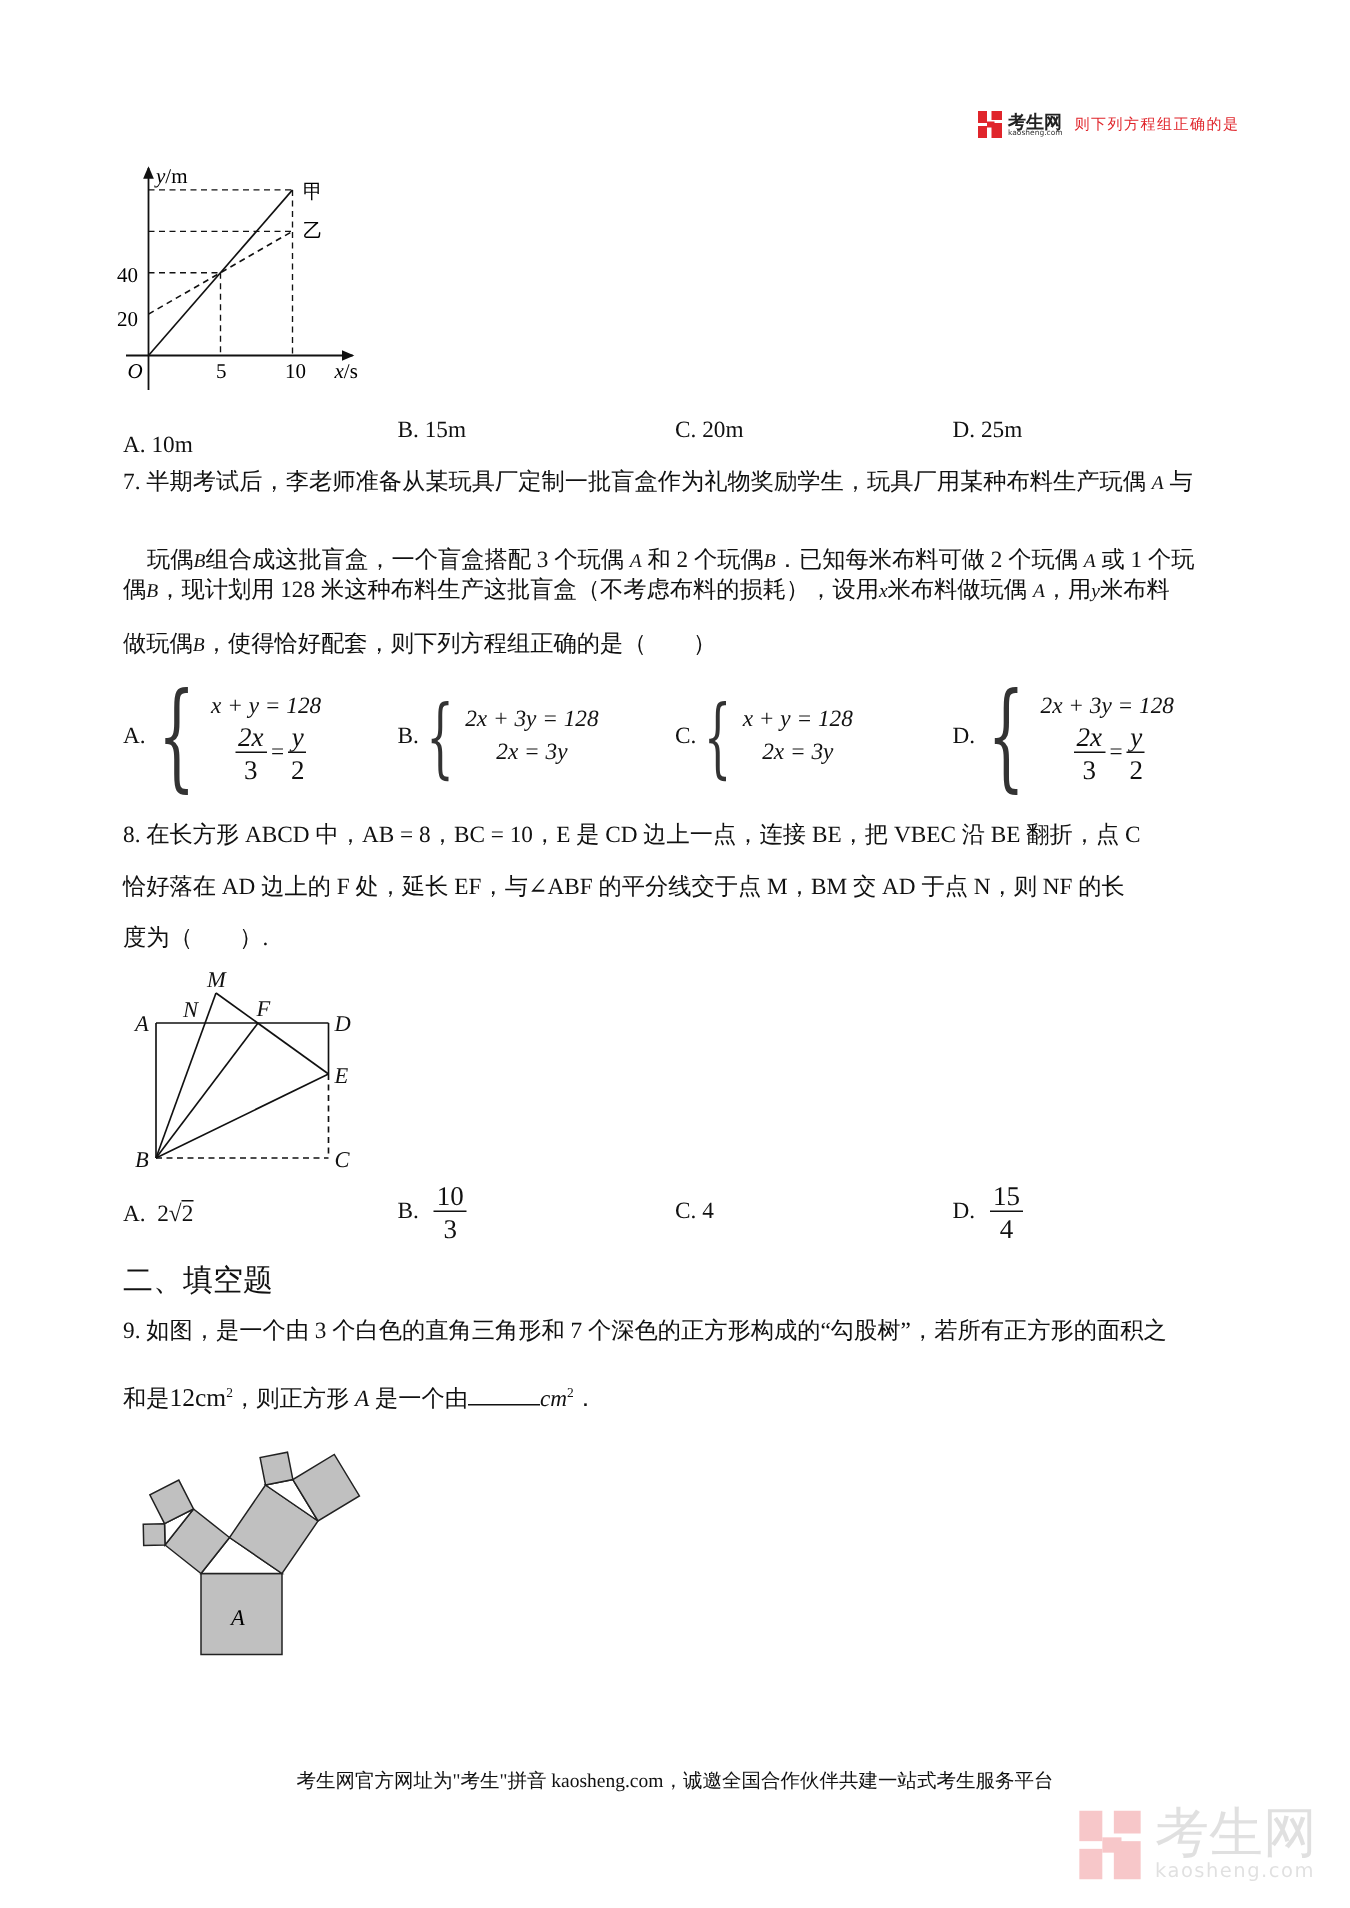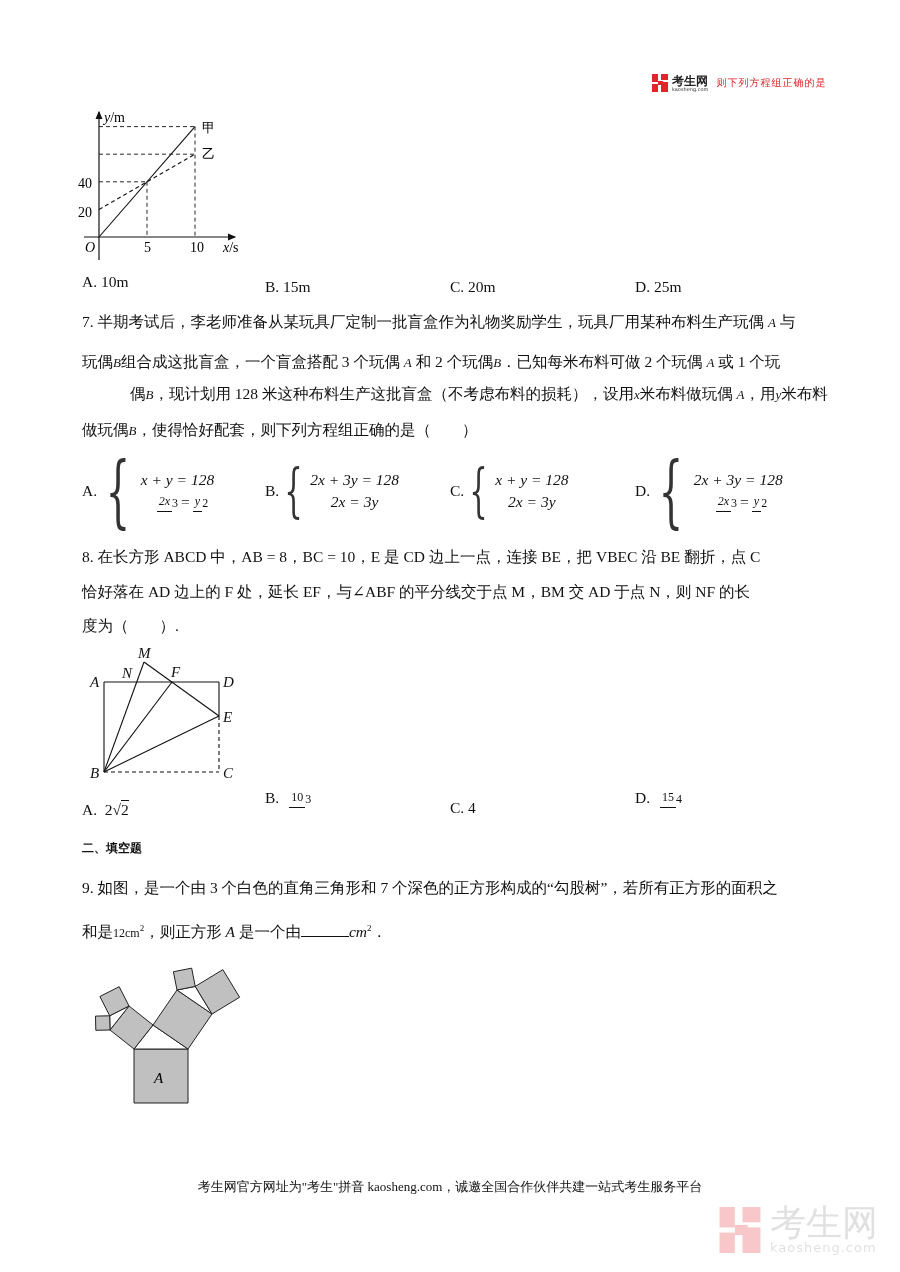--- a/index.html
+++ b/index.html
@@ -1,38 +1,38 @@
 <!DOCTYPE html>
 <html><head>
 <meta charset="utf-8">
 <style>
   html, body { margin:0; padding:0; background:#fff; }
   body { width:900px; height:1272px; position:relative; overflow:hidden;
          font-family:"Liberation Serif","DejaVu Serif",serif; color:#111; }
   .abs { position:absolute; }
   .line { font-size:15.5px; line-height:20px; white-space:nowrap; }
   .it { font-style:italic; }
-  .frac { display:inline-flex; flex-direction:row; align-items:center; vertical-align:middle; line-height:18px; font-size:12px; }
+  .frac { display:inline-flex; flex-direction:column; align-items:center; vertical-align:middle; line-height:18px; font-size:18px; }
   .frac .num { border-bottom:1px solid #111; padding:0 2px 1px; }
   .frac .den { padding-top:2px; }
   .sys { display:flex; align-items:center; }
   .brace { font-size:58px; line-height:58px; font-weight:100; transform:scaleX(0.5); margin:0 -2px 0 -4px; color:#333; font-family:"DejaVu Serif",serif; }
   .brace.tall { font-size:78px; line-height:78px; }
   .eqs { display:flex; flex-direction:column; font-size:15.5px; line-height:22px; }
   .eqs .center { text-align:center; }
   .hdr-logo { left:652px; top:74px; display:flex; align-items:center; gap:4px; }
   .logo-mark { width:16px; height:18px; position:relative; }
   .logo-cn { font-family:"DejaVu Sans",sans-serif; font-size:12px; line-height:12px; color:#222; font-weight:bold; }
   .logo-en { font-family:"DejaVu Sans",sans-serif; font-size:5px; line-height:5px; color:#333; }
   .slogan { font-family:"DejaVu Sans",sans-serif; font-size:10px; color:#e0252b; letter-spacing:1px; margin-left:4px; }
   .footer { left:0; width:900px; top:1178px; text-align:center; font-size:13px; }
   .wm { left:718px; top:1205px; display:flex; align-items:center; gap:8px; opacity:0.25; }
   .wm-cn { font-family:"DejaVu Sans",sans-serif; font-size:36px; line-height:36px; color:#888; }
   .wm-en { font-family:"DejaVu Sans",sans-serif; font-size:13px; line-height:13px; color:#888; letter-spacing:1px; }
-  .section { font-family:"DejaVu Sans",sans-serif; font-weight:bold; font-size:12px; }
+  .section { font-family:"DejaVu Sans",sans-serif; font-weight:normal; font-size:20px; }
   .blank { display:inline-block; width:48px; border-bottom:1px solid #111; height:14px; vertical-align:baseline; }
 </style>
 </head>
 <body>
 
 <div class="abs hdr-logo">
   <div class="logo-mark">
     <svg width="16" height="18" viewBox="0 0 16 18">
       <rect x="0" y="0" width="6" height="8" fill="#e0252b"></rect>
       <rect x="0" y="10" width="6" height="8" fill="#e0252b"></rect>
@@ -70,29 +70,29 @@
   <text x="153" y="152" font-size="14" font-family="Liberation Serif, serif"><tspan font-style="italic">x</tspan><tspan>/s</tspan></text>
   <text x="15" y="152" font-size="14" font-style="italic" font-family="Liberation Serif, serif">O</text>
   <text x="8" y="88" font-size="14" font-family="Liberation Serif, serif">40</text>
   <text x="8" y="117" font-size="14" font-family="Liberation Serif, serif">20</text>
   <text x="74" y="152" font-size="14" font-family="Liberation Serif, serif">5</text>
   <text x="120" y="152" font-size="14" font-family="Liberation Serif, serif">10</text>
   <text x="132" y="32" font-size="13" font-family="DejaVu Sans, sans-serif">甲</text>
   <text x="132" y="58" font-size="13" font-family="DejaVu Sans, sans-serif">乙</text>
 </svg>
 
-<div class="abs line" style="left:82px;top:272px"><span>A.</span> <span>10</span><span>m</span></div>
+<div class="abs line" style="left:82px;top:287px"><span>A.</span> <span>10</span><span>m</span></div>
 <div class="abs line" style="left:265px;top:277px"><span>B.</span> <span>15</span><span>m</span></div>
 <div class="abs line" style="left:450px;top:277px"><span>C.</span> <span>20</span><span>m</span></div>
 <div class="abs line" style="left:635px;top:277px"><span>D.</span> <span>25</span><span>m</span></div>
 
 <div id="q7-text" class="abs" style="left:82px;top:312px">
     <div class="line" style="position: absolute; top: 0px;"><span>7. 半期考试后，李老师准备从某玩具厂定制一批盲盒作为礼物奖励学生，玩具厂用某种布料生产玩偶 </span><span class="it" style="font-size: 13px;">A</span><span> 与</span></div>
-    <div class="line" style="position: absolute; top: 40px;"><span>玩偶</span><span class="it" style="font-size: 13px;">B</span><span>组合成这批盲盒，一个盲盒搭配 3 个玩偶 </span><span class="it" style="font-size: 13px;">A</span><span> 和 2 个玩偶</span><span class="it" style="font-size: 13px;">B</span><span>．已知每米布料可做 2 个玩偶 </span><span class="it" style="font-size: 13px;">A</span><span> 或 1 个玩</span></div>
-    <div class="line" style="position: absolute; top: 72px; margin-left: 48px;"><span>偶</span><span class="it" style="font-size: 13px;">B</span><span>，现计划用 128 米这种布料生产这批盲盒（不考虑布料的损耗），设用</span><span class="it" style="font-size: 13px;">x</span><span>米布料做玩偶 </span><span class="it" style="font-size: 13px;">A</span><span>，用</span><span class="it" style="font-size: 13px;">y</span><span>米布料</span></div>
+    <div class="line" style="position: absolute; top: 52px; margin-left: 16px;"><span>玩偶</span><span class="it" style="font-size: 13px;">B</span><span>组合成这批盲盒，一个盲盒搭配 3 个玩偶 </span><span class="it" style="font-size: 13px;">A</span><span> 和 2 个玩偶</span><span class="it" style="font-size: 13px;">B</span><span>．已知每米布料可做 2 个玩偶 </span><span class="it" style="font-size: 13px;">A</span><span> 或 1 个玩</span></div>
+    <div class="line" style="position: absolute; top: 72px;"><span>偶</span><span class="it" style="font-size: 13px;">B</span><span>，现计划用 128 米这种布料生产这批盲盒（不考虑布料的损耗），设用</span><span class="it" style="font-size: 13px;">x</span><span>米布料做玩偶 </span><span class="it" style="font-size: 13px;">A</span><span>，用</span><span class="it" style="font-size: 13px;">y</span><span>米布料</span></div>
     <div class="line" style="position: absolute; top: 108px;"><span>做玩偶</span><span class="it" style="font-size: 13px;">B</span><span>，使得恰好配套，则下列方程组正确的是（　　）</span></div>
   </div>
 
 <div class="abs sys" style="left:82px;top:452px">
   <span class="line">A.</span>
   <span class="brace tall">{</span>
   <div class="eqs">
     <span class="it">x + y = 128</span>
     <span style="padding-left:16px;display:flex;align-items:center;gap:3px">
       <span class="frac">
@@ -189,21 +189,21 @@
   <span class="frac" style="margin-left:6px">
       <span class="num">15</span>
       <span class="den">4</span>
     </span>
 </div>
 
 <div class="abs section" style="left:82px;top:840px">二、填空题</div>
 
 <div class="abs line" style="left:82px;top:878px">9. 如图，是一个由 3 个白色的直角三角形和 7 个深色的正方形构成的“勾股树”，若所有正方形的面积之</div>
 <div class="abs line" style="left:82px;top:918px">
-  <span>和是</span><span style="font-size:12px">12cm</span><sup style="font-size:9px">2</sup><span>，则正方形 </span><span class="it">A</span><span> 是一个由</span><span class="blank"></span><span class="it">cm</span><sup style="font-size:9px">2</sup><span>．</span>
+  <span>和是</span><span style="font-size:17px">12cm</span><sup style="font-size:9px">2</sup><span>，则正方形 </span><span class="it">A</span><span> 是一个由</span><span class="blank"></span><span class="it">cm</span><sup style="font-size:9px">2</sup><span>．</span>
 </div>
 
 <svg class="abs" style="left:75px;top:950px" width="180" height="160">
   <g id="tree" stroke="#222" stroke-width="1" fill="#c0c0c0">
       <polygon points="59,99 113,99 113,153 59,153"></polygon>
       <polygon points="59,99 113,99 78,75" fill="#fff"></polygon>
       <polygon points="59,99 78,75 54,56 35,80"></polygon>
       <polygon points="78,75 113,99 137,64 102,40"></polygon>
       <polygon points="35,80 54,56 34.7,65.8" fill="#fff"></polygon>
       <polygon points="35,80 34.7,65.8 20.5,66.1 20.799999999999997,80.3"></polygon>

